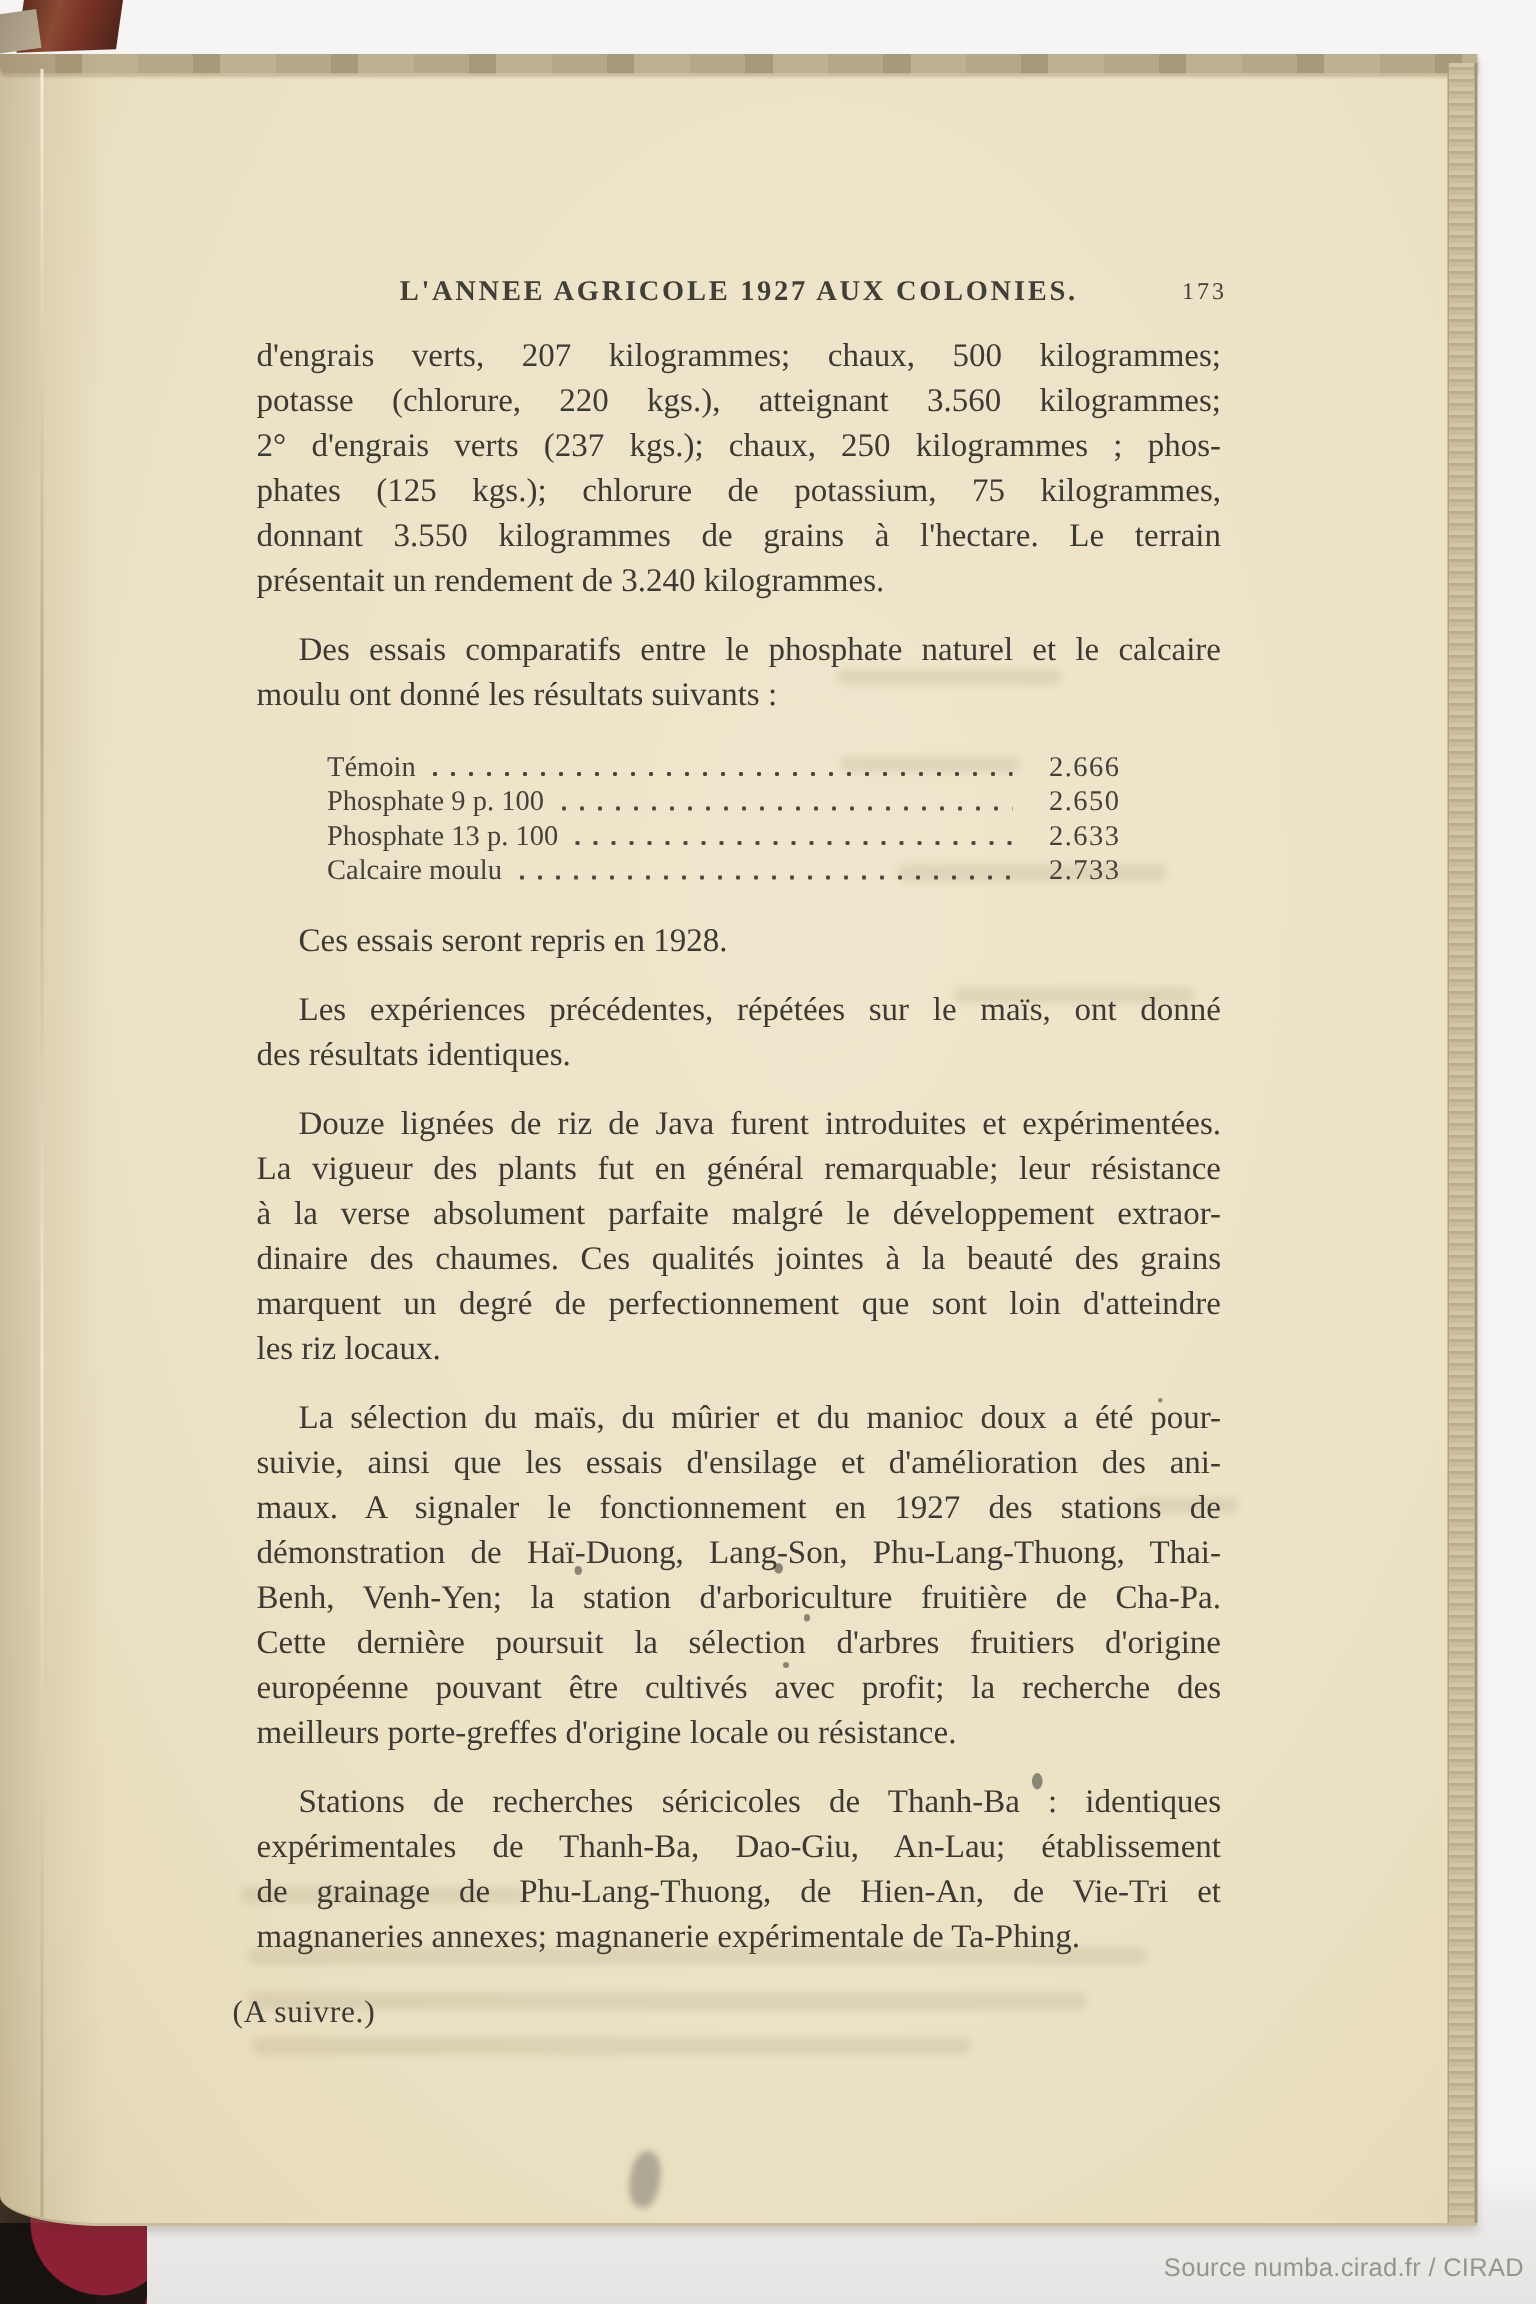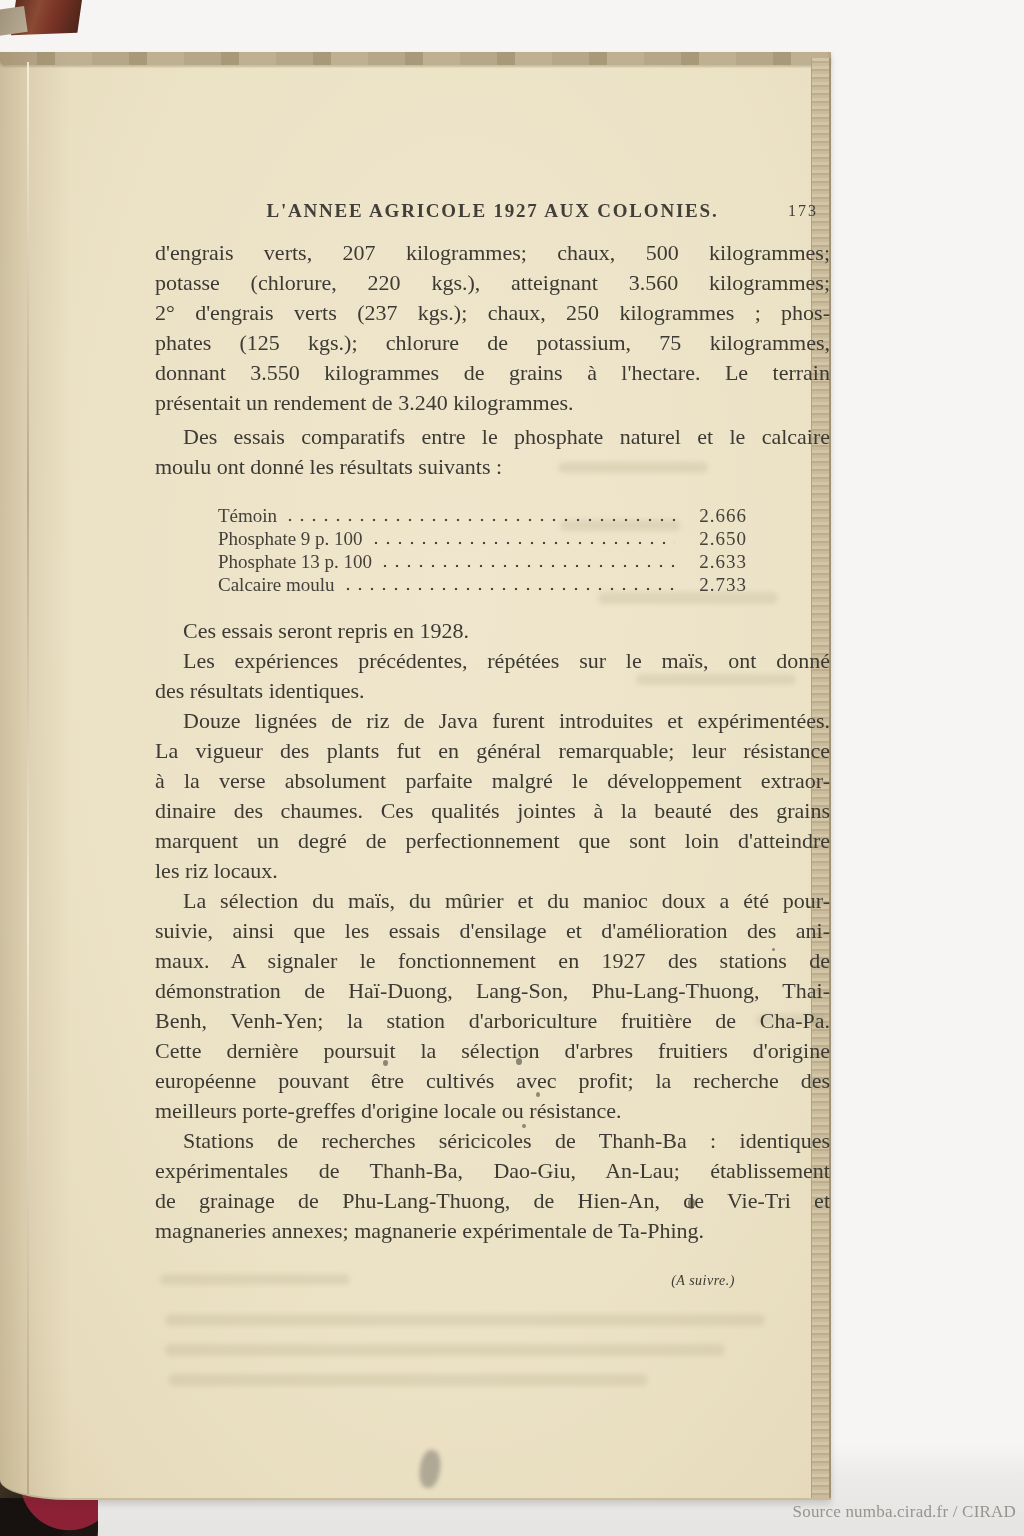--- a/index.html
+++ b/index.html
@@ -25,21 +25,21 @@
     position:absolute;left:-6px;top:1456px;width:104px;height:80px;z-index:1;
     background:
       radial-gradient(circle at 72% 32%,#8c2136 0 52%,transparent 53%),
       radial-gradient(circle at 26% 62%,#17120f 0 55%,transparent 56%),
       radial-gradient(circle at 60% 85%,#1d1613 0 45%,transparent 46%),
       linear-gradient(100deg,#6c5b3f 0 12%,#8c2136 12% 100%);
   }
 
   
   .page{
-    position:absolute;left:0;top:52px;width:831px;height:1446px;z-index:2;
+    position:absolute;left:0;top:36px;width:985px;height:1446px;z-index:2;
     background:radial-gradient(ellipse at 55% 38%,#efe6cd 0%,#ece2c6 55%,#e7dcbd 85%,#e0d3b2 100%);
     border-bottom:2px solid #c9bb9c;
     border-bottom-left-radius:70px 20px;
     box-shadow:0 4px 6px rgba(60,50,30,0.18);
   }
   .edge-top{
     position:absolute;left:0;top:0;width:100%;height:13px;
     background:repeating-linear-gradient(90deg,#b6a789 0 37px,#a89978 37px 55px,#bfb092 55px 92px);
     border-radius:0 0 4px 4px;
     box-shadow:0 2px 2px rgba(90,75,45,0.25);
@@ -64,53 +64,53 @@
     position:absolute;left:155px;top:148px;width:675px;color:#3c3a33;
     font-size:22px;line-height:30px;
   }
   .running-head{position:relative;height:22px;line-height:22px;margin-bottom:16px;}
   .head-title{
     display:block;text-align:center;font-weight:bold;font-size:19px;
     letter-spacing:1.8px;color:#413f38;
   }
   .head-page{position:absolute;right:12px;top:0;font-size:16px;letter-spacing:2px;color:#413f38;}
 
-  .para{margin:0;}
+  .para{margin:16px;}
   .para .line{height:30px;overflow:hidden;text-align:justify;text-align-last:justify;}
   .para .line.last{text-align-last:left;}
   .para .line.indent{text-indent:28px;}
   .p1{margin-bottom:4px;}
 
   .rtable{margin:22px 0 0 63px;width:529px;font-size:19px;color:#44413a;}
   .trow{display:flex;align-items:baseline;height:23px;line-height:23px;}
   .tlabel{white-space:nowrap;}
   .tleader{
     flex:1;height:4px;align-self:flex-end;margin:0 14px 5px 7px;
     background-image:radial-gradient(circle,#4a463c 1.3px,transparent 1.6px);
     background-size:12px 4px;background-repeat:repeat-x;background-position:left bottom;
   }
   .tvalue{width:58px;text-align:right;letter-spacing:1px;}
 
   .p3{margin-top:20px;}
-  .closing{margin-top:20px;height:30px;text-align:right;padding-right:95px;
-    font-style:italic;font-size:14px;letter-spacing:0.5px;}
+  .closing{margin-top:20px;height:30px;text-align:left;padding-right:95px;
+    font-size:21px;letter-spacing:0.5px;}
 
   
   .ghost{position:absolute;background:#a89f7e;opacity:0.22;filter:blur(2.5px);border-radius:6px;}
   .speck{position:absolute;background:#4a463e;opacity:0.6;border-radius:50%;}
   .smudge{
     position:absolute;left:420px;top:1398px;width:20px;height:38px;
     background:#75726a;opacity:0.5;filter:blur(2px);border-radius:45%;
     transform:rotate(8deg);
   }
 
   
   .watermark{
     position:absolute;right:8px;top:1502px;z-index:3;
-    font-family:Liberation Serif, serif;
+    font-family:Liberation Sans, sans-serif;
     font-size:17px;color:#95948f;letter-spacing:0.2px;
   }
 </style>
 </head>
 <body>
 
 <div class="scene">
 
   <div class="spine-top"></div>
   <div class="board-edge"></div>

